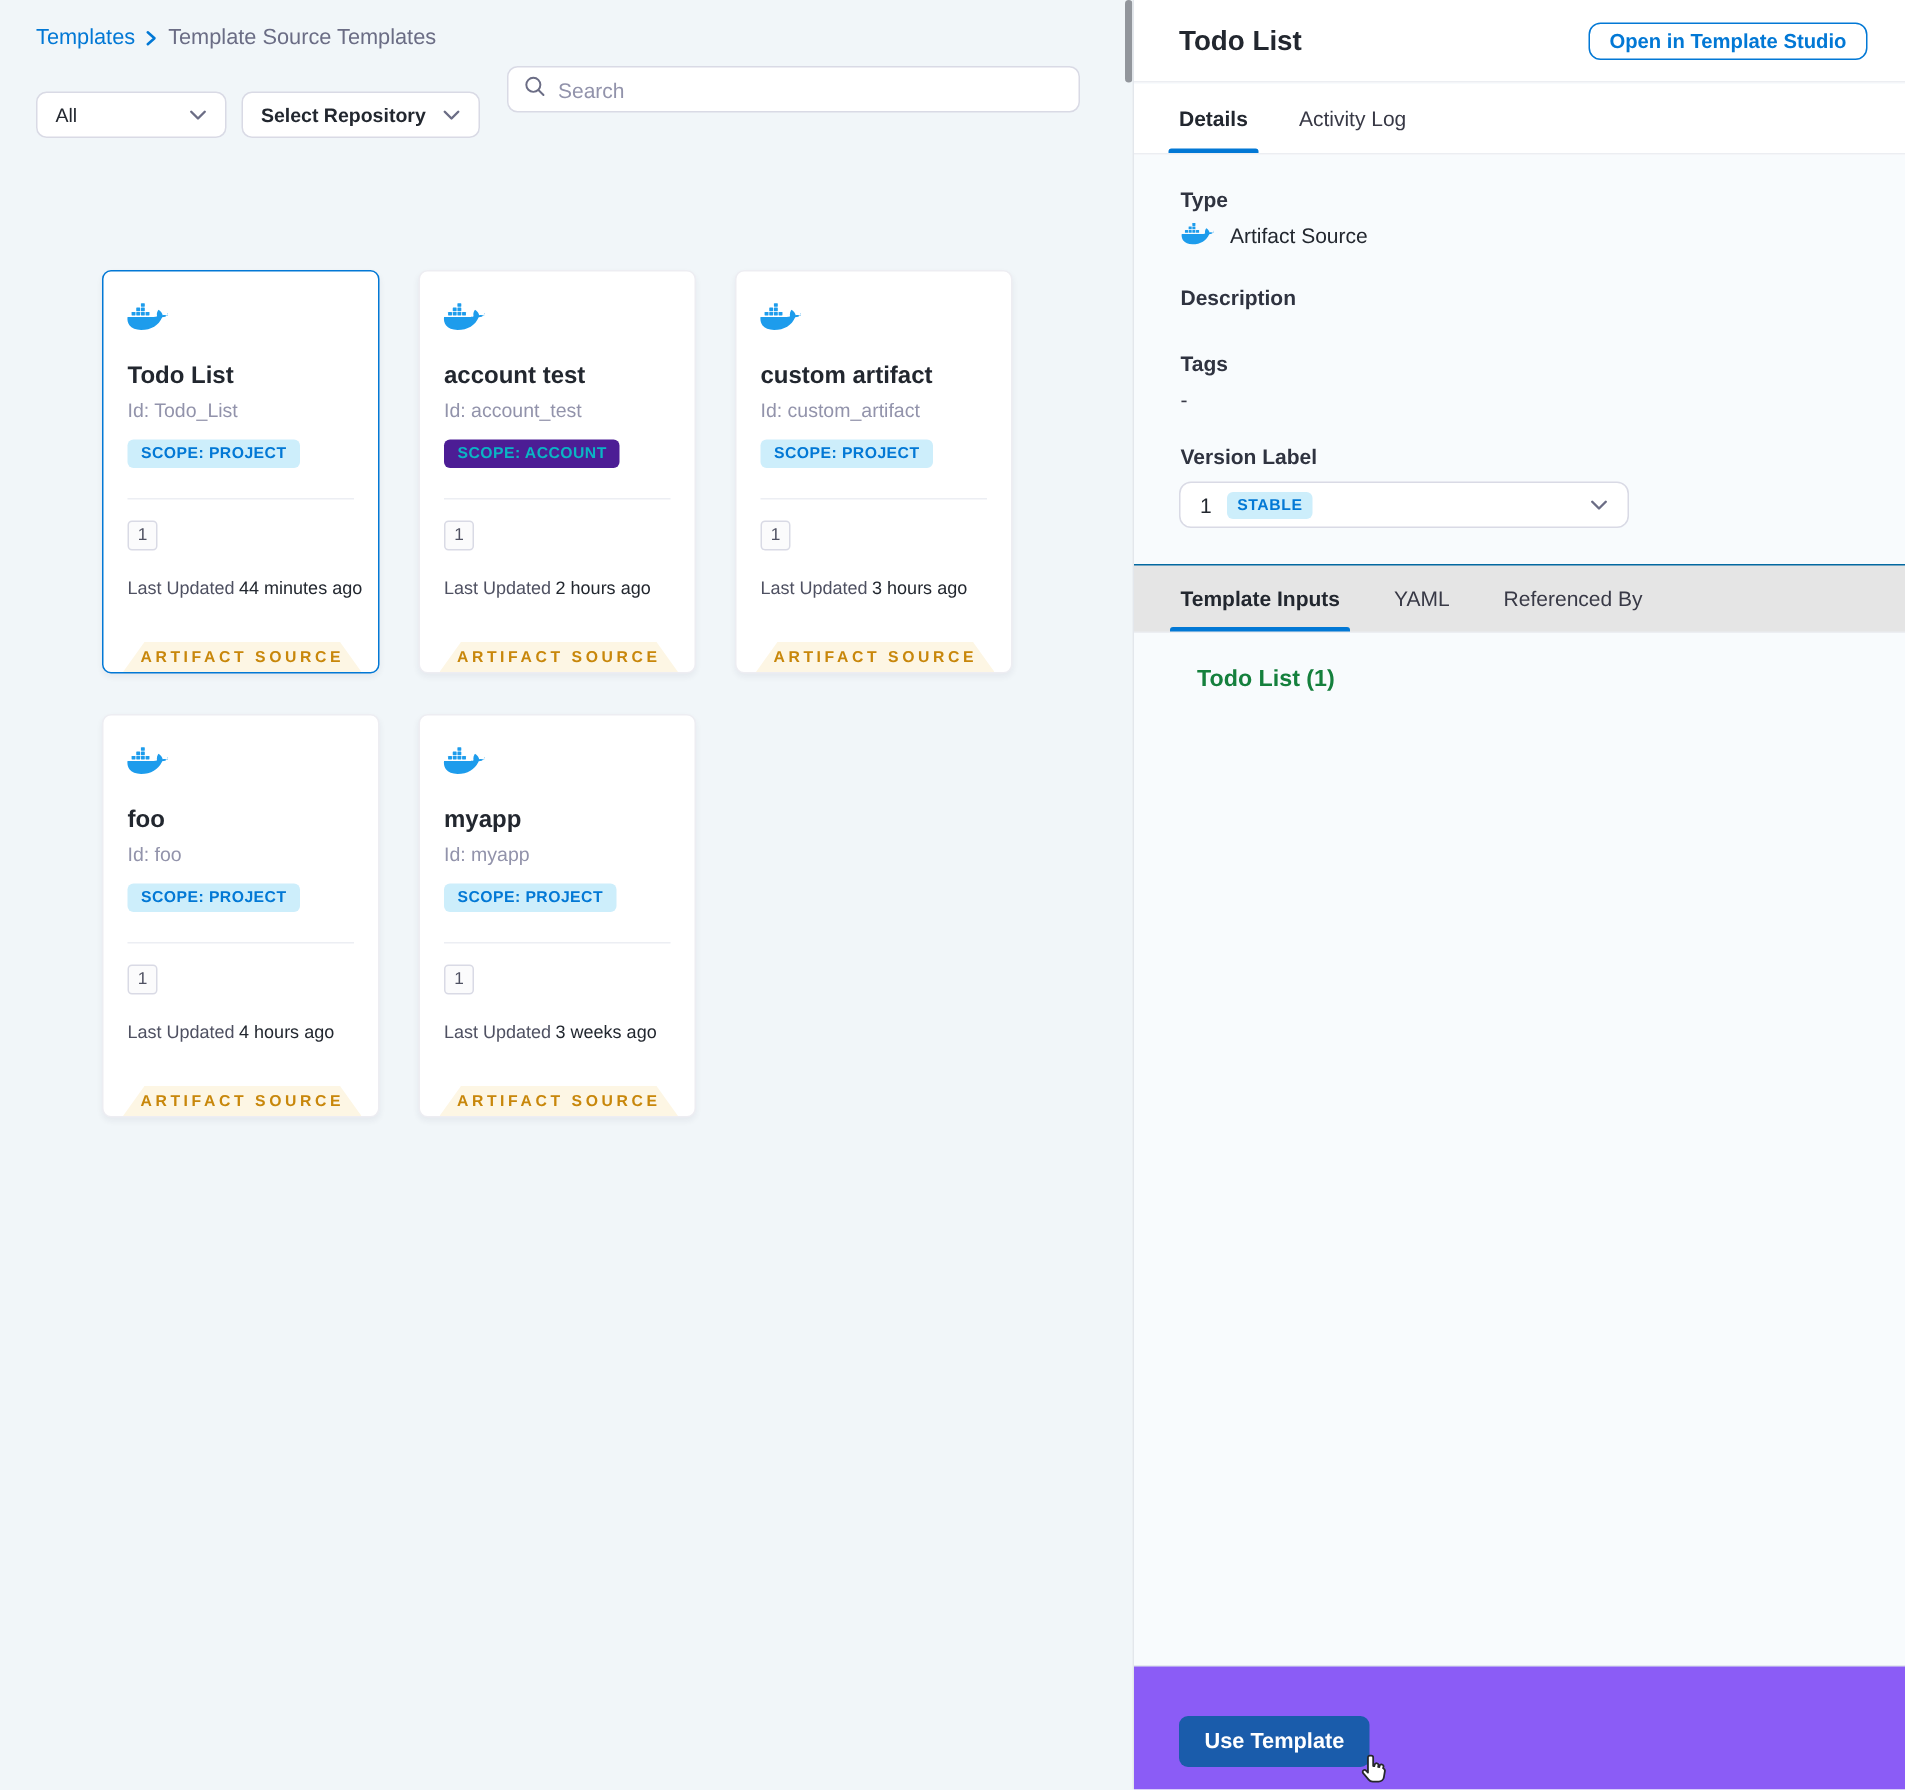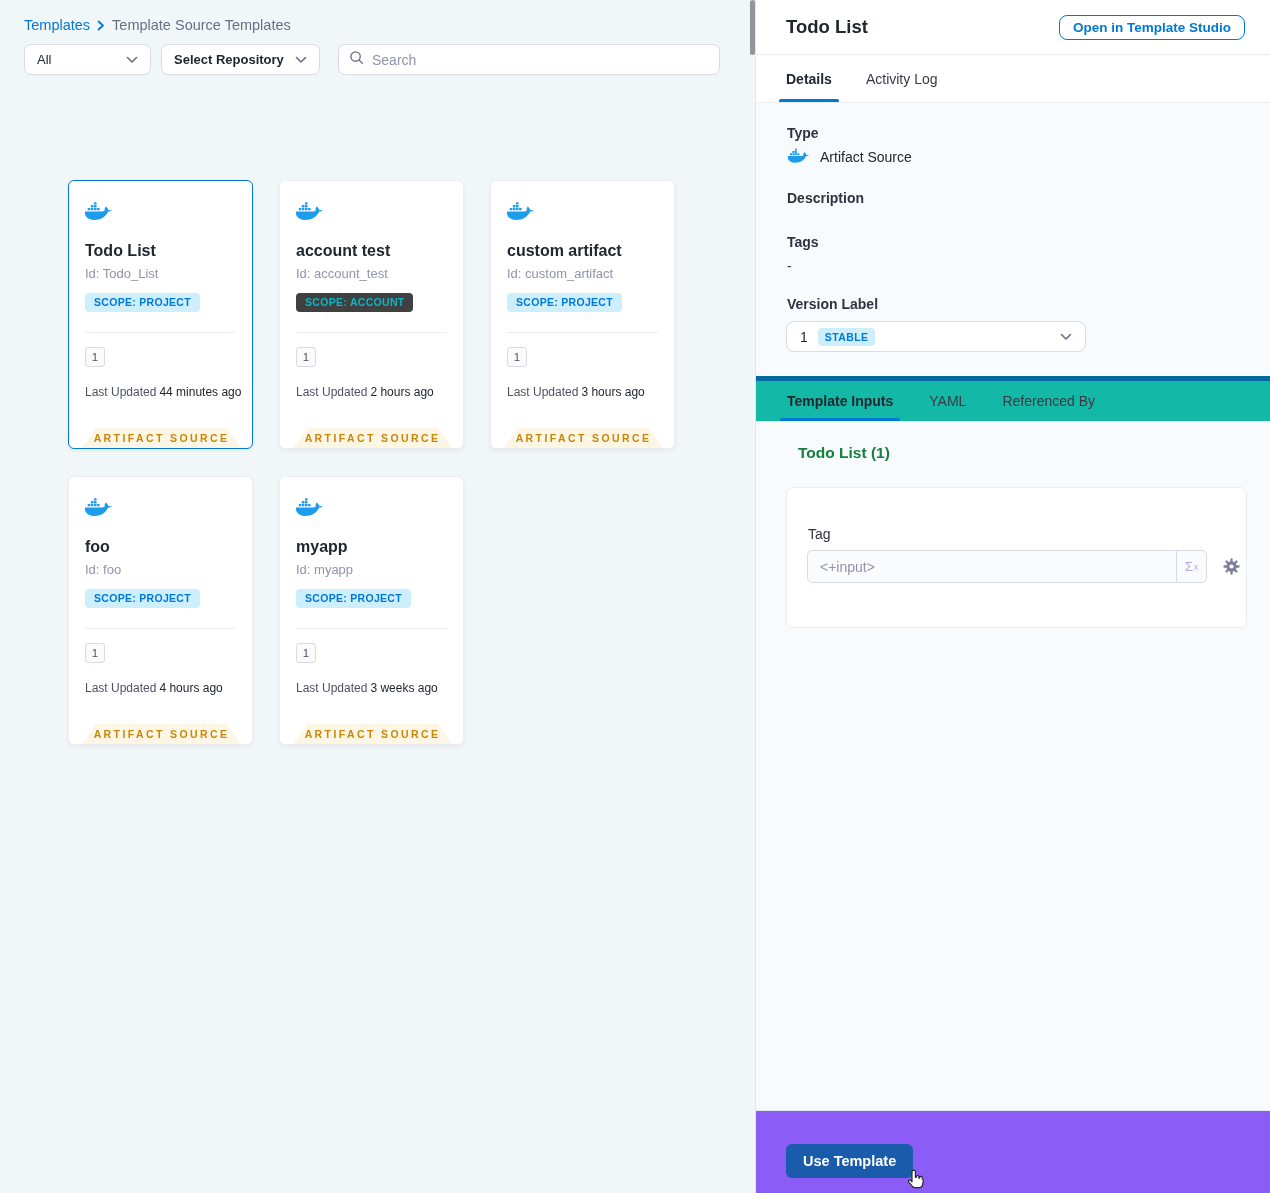--- a/index.html
+++ b/index.html
@@ -12,21 +12,21 @@
   
   .left-panel { position:absolute; left:0; top:0; width:755px; height:1193px; background:#f1f6f9; }
   .breadcrumb { position:absolute; left:24px; top:17px; font-size:14.5px; display:flex; align-items:center; gap:7px; }
   .crumb-link { color:#0278d5; cursor:pointer; }
   .crumb-sep svg { display:block; }
   .crumb-current { color:#6b6d85; }
 
   .filter-row { position:absolute; left:24px; top:44px; display:flex; gap:10px; }
   .select-box {
     height:31px; background:#fff; border:1px solid #d9dae5; border-radius:7px;
-    display:flex; align-items:center; padding:0 12px; font-size:13px; color:#22272f; cursor:pointer;
+    display:flex; align-items:center; padding:0 12px; font-size:13px; color:#22272f; cursor:pointer;margin-top:17px;
   }
   .select-box .lbl { flex:1; }
   .sel-scope { width:127px; }
   .sel-repo  { width:159px; margin-right:8px; font-weight:bold; }
   .chev { width:12px; height:8px; display:inline-block; margin-left:8px; flex:none; }
   .chev svg { display:block; }
 
   .search-box {
     width:382px; height:31px; background:#fff; border:1px solid #d9dae5; border-radius:7px;
     display:flex; align-items:center; padding:0 10px; gap:8px;
@@ -55,21 +55,21 @@
   .card[data-selected="true"] { border:1px solid #0278d5; }
   .docker { display:inline-block; }
   .card .docker { position:absolute; left:15px; top:20px; width:29px; height:22px; }
   .card-title { position:absolute; left:16px; top:61px; font-size:16px; font-weight:bold; color:#22272f; }
   .card-id { position:absolute; left:16px; top:85px; font-size:13px; color:#9293ab; }
   .scope-badge {
     position:absolute; left:16px; top:112px; height:19px; line-height:19px; padding:0 9px;
     font-size:10.5px; font-weight:bold; border-radius:4px; letter-spacing:.3px;
     background:#cdeefb; color:#0278d5;
   }
-  .scope-badge[data-scope="account"] { background:#404040; color:#0ab5c4; }
+  .scope-badge[data-scope="account"] { background:#4c1d95; color:#0ab5c4; }
   .card-divider { position:absolute; left:16px; right:16px; top:151px; height:1px; background:#eceef3; }
   .version-chip {
     position:absolute; left:16px; top:166px; width:20px; height:20px; text-align:center; line-height:19px;
     font-size:11.5px; color:#4f5162; background:#fbfbfc; border:1px solid #d9dae5; border-radius:3px;
   }
   .card-updated { position:absolute; left:16px; top:204px; font-size:12px; color:#4f5162; }
   .card-updated .upd-val { color:#22272f; margin-left:3px; }
   .card-ribbon {
     position:absolute; left:13px; bottom:0; width:159px; height:20px; line-height:20px; text-align:center;
     background:#fdf6e4; color:#c8870b; font-size:10.5px; font-weight:bold; letter-spacing:2.4px;
@@ -96,21 +96,21 @@
   .tags-value { position:absolute; left:31px; top:258px; font-size:14px; color:#383946; }
 
   .version-select {
     position:absolute; left:30px; top:321px; width:300px; height:31px; background:#fff;
     border:1px solid #d9dae5; border-radius:8px; display:flex; align-items:center; padding:0 13px; cursor:pointer;
   }
   .version-num { font-size:14px; color:#22272f; margin-right:10px; }
   .stable-badge { background:#cdeefb; color:#0278d5; font-size:10.5px; font-weight:bold; letter-spacing:.4px; padding:3px 7px; border-radius:4px; }
   .version-select .chev { margin-left:auto; }
 
-  .rp-tabs2 { position:absolute; left:0; right:0; top:376px; height:46px; background:#14b8a6; border-top:5px solid #0369a1; border-bottom:1px solid #eceef2; display:flex; align-items:stretch; gap:36px; padding-left:31px; }
+  .rp-tabs2 { position:absolute; left:0; right:0; top:376px; height:46px; background:#e5e5e5; border-top:1px solid #0369a1; border-bottom:1px solid #eceef2; display:flex; align-items:stretch; gap:36px; padding-left:31px; }
   .inputs-heading { position:absolute; left:42px; top:444px; font-size:15.5px; font-weight:bold; color:#15803d; }
 
   .inputs-card { position:absolute; left:30px; top:487px; width:461px; height:141px; background:#fff; border:1px solid #e9ecf1; border-radius:7px; }
   .tag-label { position:absolute; left:21px; top:38px; font-size:14px; color:#2f3340; }
   .tag-row { position:absolute; left:20px; top:62px; display:flex; align-items:center; }
   .tag-input-wrap { width:400px; height:33px; background:#fafbfd; border:1px solid #d9dae5; border-radius:5px; display:flex; align-items:stretch; overflow:hidden; }
   .tag-input-wrap input { flex:1; border:none; outline:none; background:transparent; padding:0 12px; font-size:14px; color:#9293ab; font-family:"Liberation Sans", sans-serif; }
   .sigma-btn { width:30px; border-left:1px solid #d9dae5; display:flex; align-items:center; justify-content:center; color:#b3a9e2; font-size:13.5px; cursor:pointer; }
   .sigma-btn sup { font-size:8.5px; margin-left:1px; }
   .gear-btn { width:19px; height:19px; margin-left:15px; cursor:pointer; }
@@ -326,44 +326,20 @@
   </div>
 
   <div class="rp-tabs2">
     <span class="tab active">Template Inputs</span>
     <span class="tab">YAML</span>
     <span class="tab">Referenced By</span>
   </div>
 
   <span class="inputs-heading">Todo List (1)</span>
 
-  <div class="inputs-card">
-    <span class="tag-label">Tag</span>
-    <div class="tag-row">
-      <div class="tag-input-wrap">
-        <input type="text" value="&lt;+input&gt;" style="">
-        <span class="sigma-btn">
-            <span>Σ</span>
-            <sup>x</sup>
-          </span>
-      </div>
-      <span class="gear-btn">
-        <svg viewBox="0 0 20 20" width="19" height="19">
-          <g fill="#7c7f99">
-            <rect x="8.8" y="1.4" width="2.4" height="17.2" rx="1.1"></rect>
-            <rect x="8.8" y="1.4" width="2.4" height="17.2" rx="1.1" transform="rotate(45 10 10)"></rect>
-            <rect x="8.8" y="1.4" width="2.4" height="17.2" rx="1.1" transform="rotate(90 10 10)"></rect>
-            <rect x="8.8" y="1.4" width="2.4" height="17.2" rx="1.1" transform="rotate(135 10 10)"></rect>
-            <circle cx="10" cy="10" r="5.4"></circle>
-          </g>
-          <circle cx="10" cy="10" r="2.2" fill="#ffffff"></circle>
-        </svg>
-      </span>
-    </div>
-  </div>
 
   <div class="rp-footer">
     <button class="use-template-btn">Use Template</button>
   </div>
 </div>
 
 <span class="cursor">
   <svg viewBox="0 0 24 24" width="22" height="22">
     <path d="M10 2.6c.8 0 1.4.6 1.4 1.4v6.2l.8.1.3-1c.2-.8 1-1.3 1.7-1.1.8.2 1.2 1 1 1.7l-.2.9.9.2.2-.9c.2-.8 1-1.2 1.8-1 .7.2 1.2 1 1 1.7l-.3 1c.9.4 1.5 1.1 1.3 2.2l-.7 4.2c-.3 1.9-2 3.3-3.9 3.3h-4.2c-1.2 0-2.3-.5-3-1.4l-4-4.7c-.5-.6-.4-1.5.2-2 .6-.5 1.4-.4 1.9.1l1.4 1.5V4c0-.8.6-1.4 1.4-1.4z" fill="#ffffff" stroke="#26282c" stroke-width="1.3" stroke-linejoin="round"></path>
   </svg>

